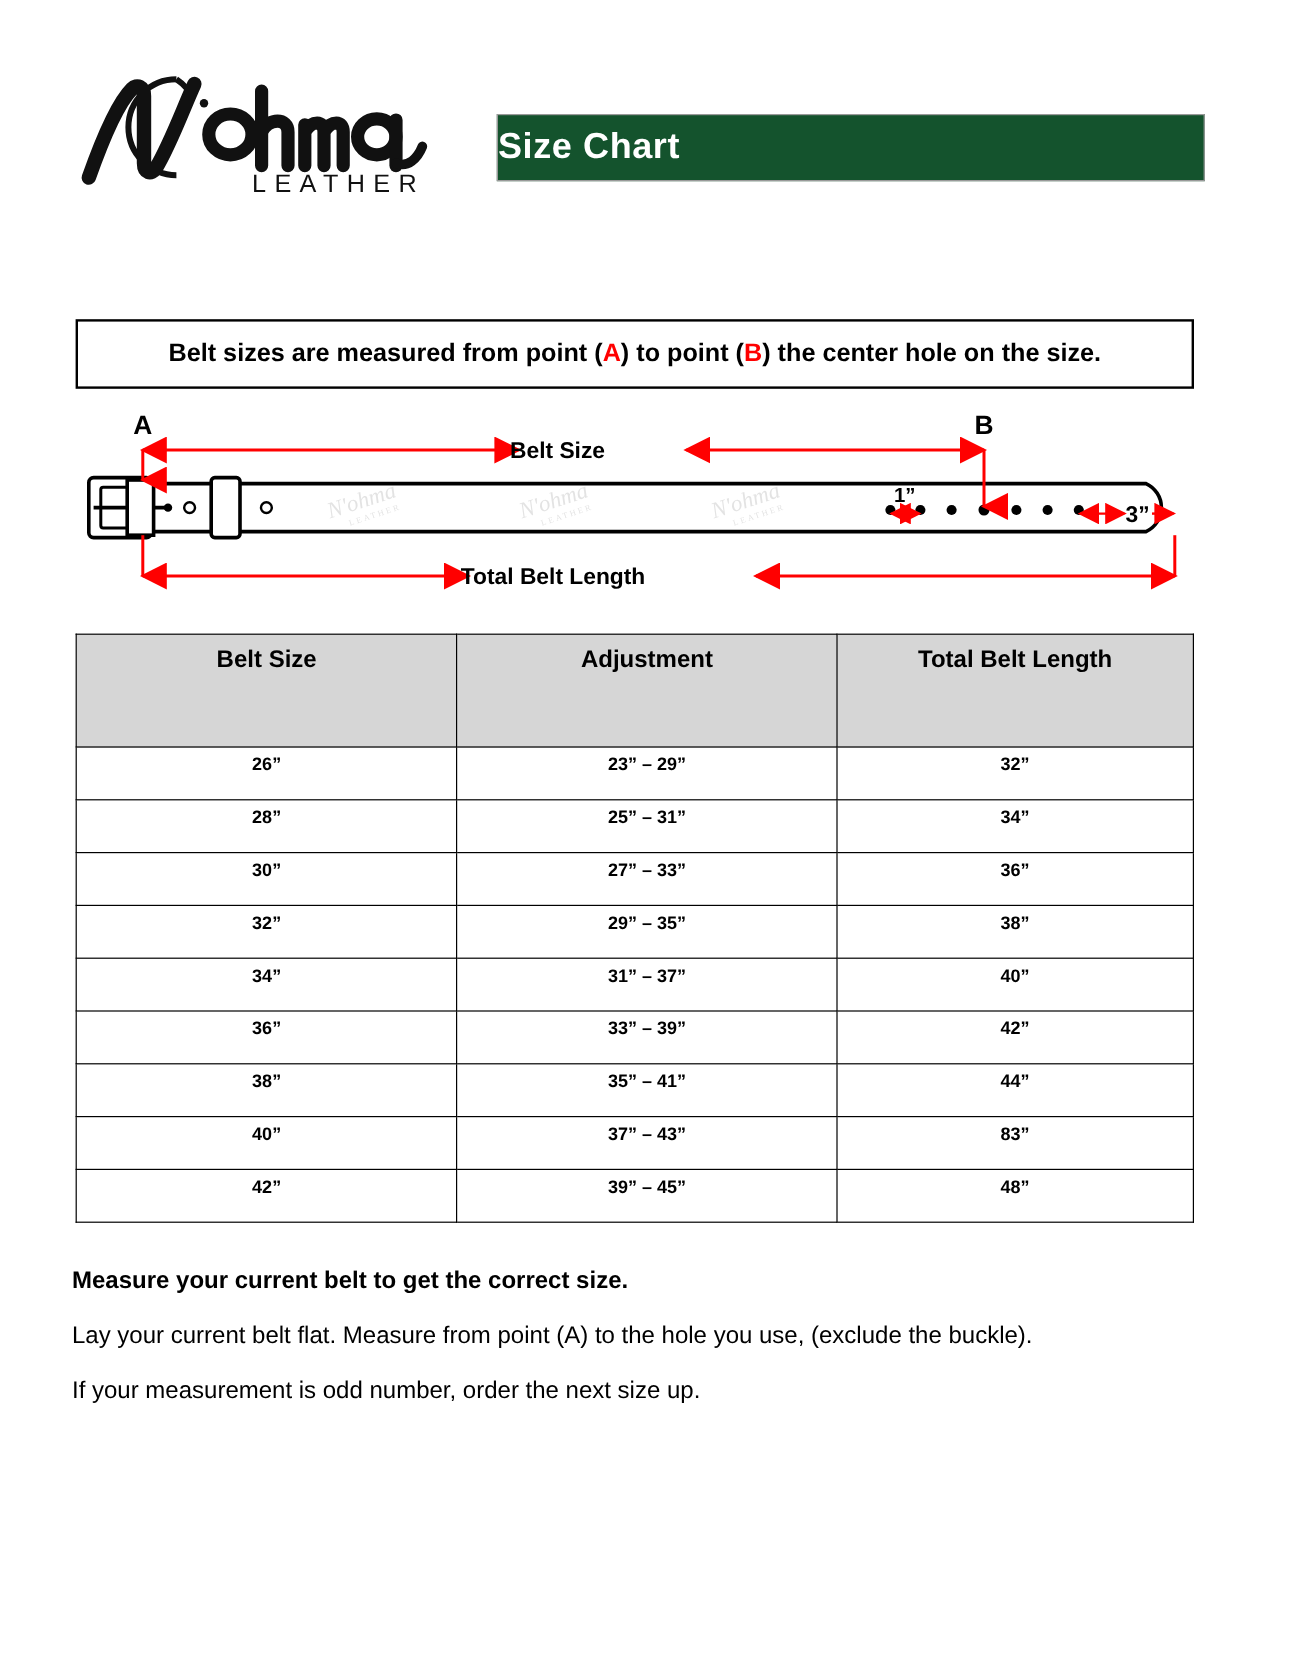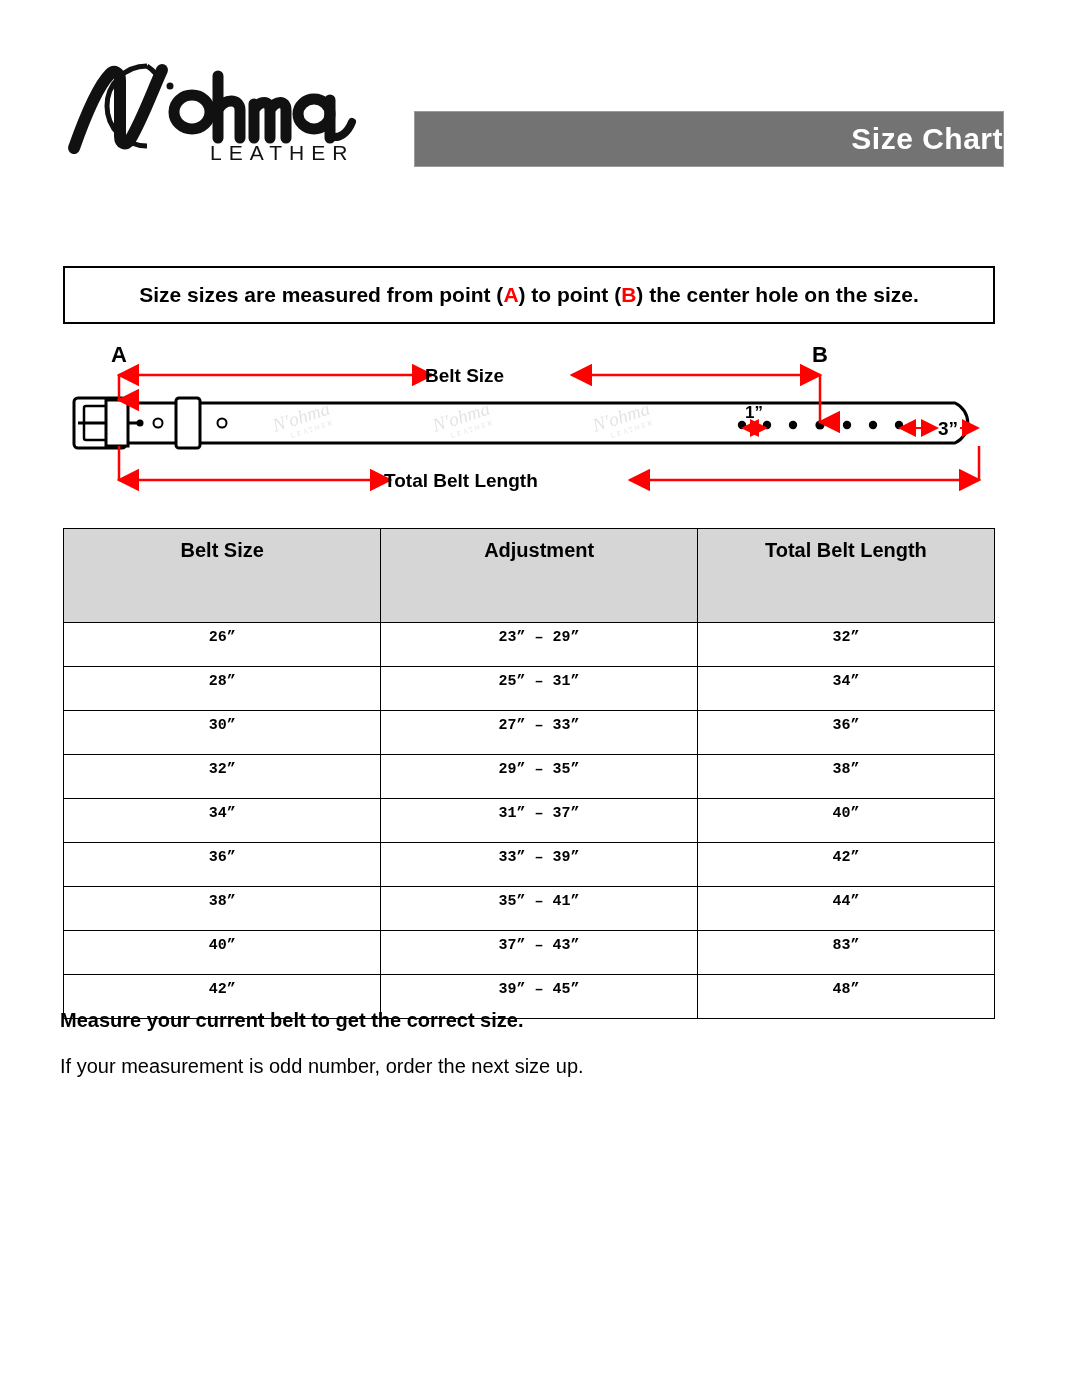--- a/index.html
+++ b/index.html
@@ -25,26 +25,25 @@
     height: 120px;
   }
   .logo-svg { display: block; width: 340px; height: 120px; }
 
   .title-banner {
     position: absolute;
     left: 414px;
     top: 95px;
     width: 588px;
     height: 54px;
-    background: #737373;
+    background: #14532d;
     border: 1px solid #9a9a9a;
     display: flex;
     align-items: center;
-    justify-content: flex-end;
-    margin-top: 16px;
+    justify-content: flex-start;
   }
   .title-banner .title-text {
     color: #ffffff;
     font-size: 30px;
     font-weight: bold;
     letter-spacing: 0.5px;
   }
 
   
   .callout {
@@ -95,39 +94,38 @@
     height: 82px;
     vertical-align: top;
     padding-top: 10px;
     font-size: 20px;
   }
   .size-table td {
     height: 36px;
     vertical-align: top;
     padding-top: 6px;
     font-size: 15px;
-    font-family: Liberation Mono, monospace;
   }
   .col-a { width: 34.1%; }
   .col-b { width: 34.0%; }
   .col-c { width: 31.9%; }
 
   
   .notes {
     position: absolute;
     left: 60px;
     top: 1008px;
     width: 970px;
   }
   .notes .note-line {
     font-size: 20px;
     margin-bottom: 22px;
     line-height: 1.2;
   }
-  .notes .note-line.strong { font-weight: bold; }
+  .notes .note-line.strong { font-weight: bold; margin-top: 47px; }
 </style>
 </head>
 <body>
 
 <div class="logo-block">
   <svg class="logo-svg" viewBox="0 0 340 120" xmlns="http://www.w3.org/2000/svg">
 
     <path d="M 95 18 A 40 40 0 1 0 95 98" fill="none" stroke="#111" stroke-width="5"></path>
     <path d="M 95 18 A 40 40 0 0 1 104 26" fill="none" stroke="#111" stroke-width="5"></path>
 
@@ -151,21 +149,21 @@
     <text x="158" y="112" font-family="Liberation Sans, sans-serif" font-size="21" letter-spacing="7" fill="#111" text-anchor="start">LEATHER</text>
   </svg>
 </div>
 
 <div class="title-banner">
   <span class="title-text">Size Chart</span>
 </div>
 
 <div class="callout">
   <div class="callout-text">
-    <span>Size sizes are measured from point (</span><span class="red">A</span><span>) to point (</span><span class="red">B</span><span>) the center hole on the size.</span>
+    <span>Belt sizes are measured from point (</span><span class="red">A</span><span>) to point (</span><span class="red">B</span><span>) the center hole on the size.</span>
   </div>
 </div>
 
 <div class="belt-diagram">
   <svg class="belt-svg" viewBox="0 0 960 165" xmlns="http://www.w3.org/2000/svg">
     <defs>
       <marker id="arrR" markerWidth="9" markerHeight="9" refX="8" refY="4.5" orient="auto">
         <path d="M0,0 L9,4.5 L0,9 z" fill="#ff0000"></path>
       </marker>
       <marker id="arrL" markerWidth="9" markerHeight="9" refX="1" refY="4.5" orient="auto">
@@ -292,14 +290,15 @@
     <tr>
       <td>42”</td>
       <td>39” – 45”</td>
       <td>48”</td>
     </tr>
   </tbody>
 </table>
 
 <div class="notes">
   <div class="note-line strong">Measure your current belt to get the correct size.</div>
+  <div class="note-line">Lay your current belt flat. Measure from point (A) to the hole you use, (exclude the buckle).</div>
   <div class="note-line">If your measurement is odd number, order the next size up.</div>
 </div>
 
 </body></html>

